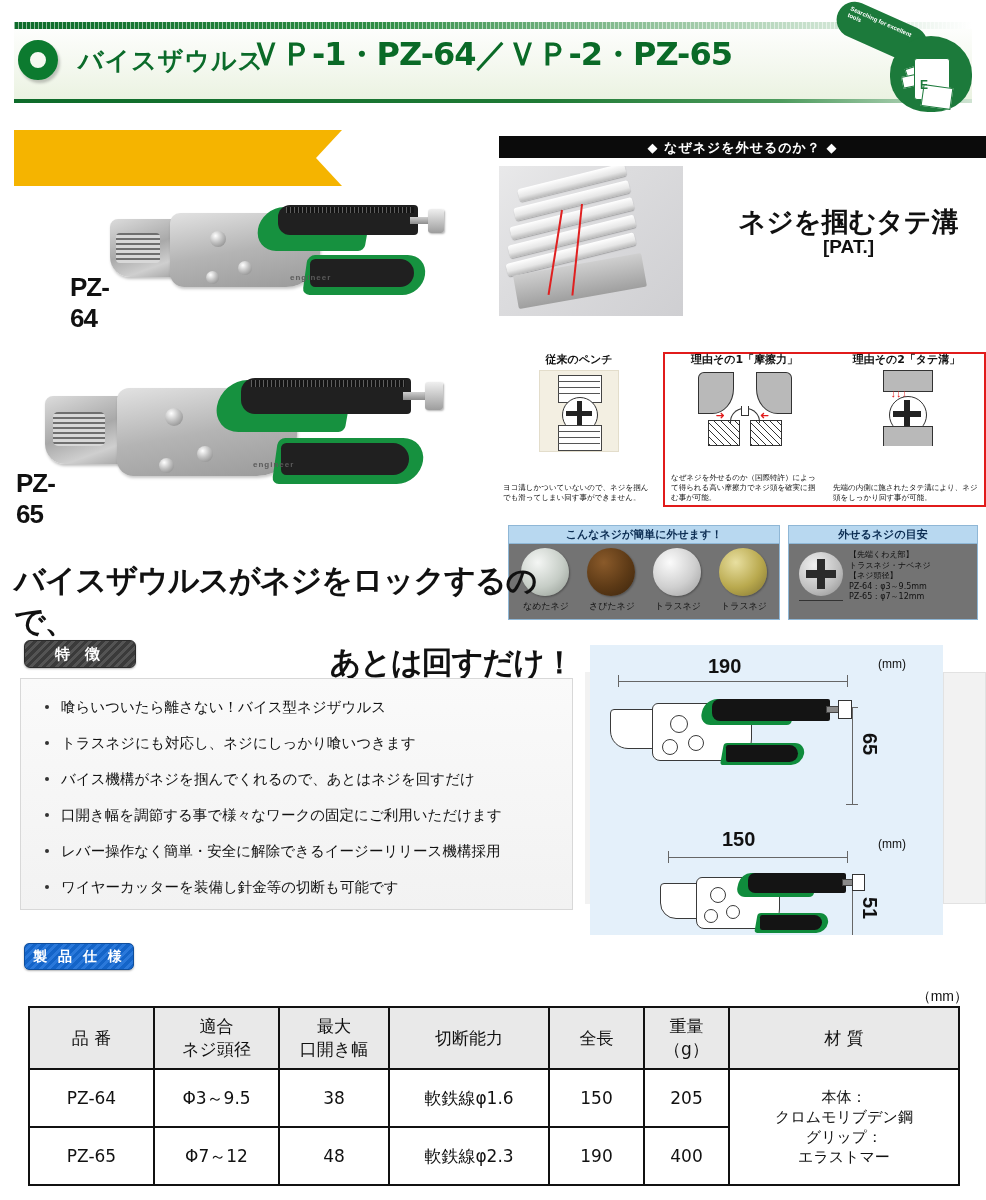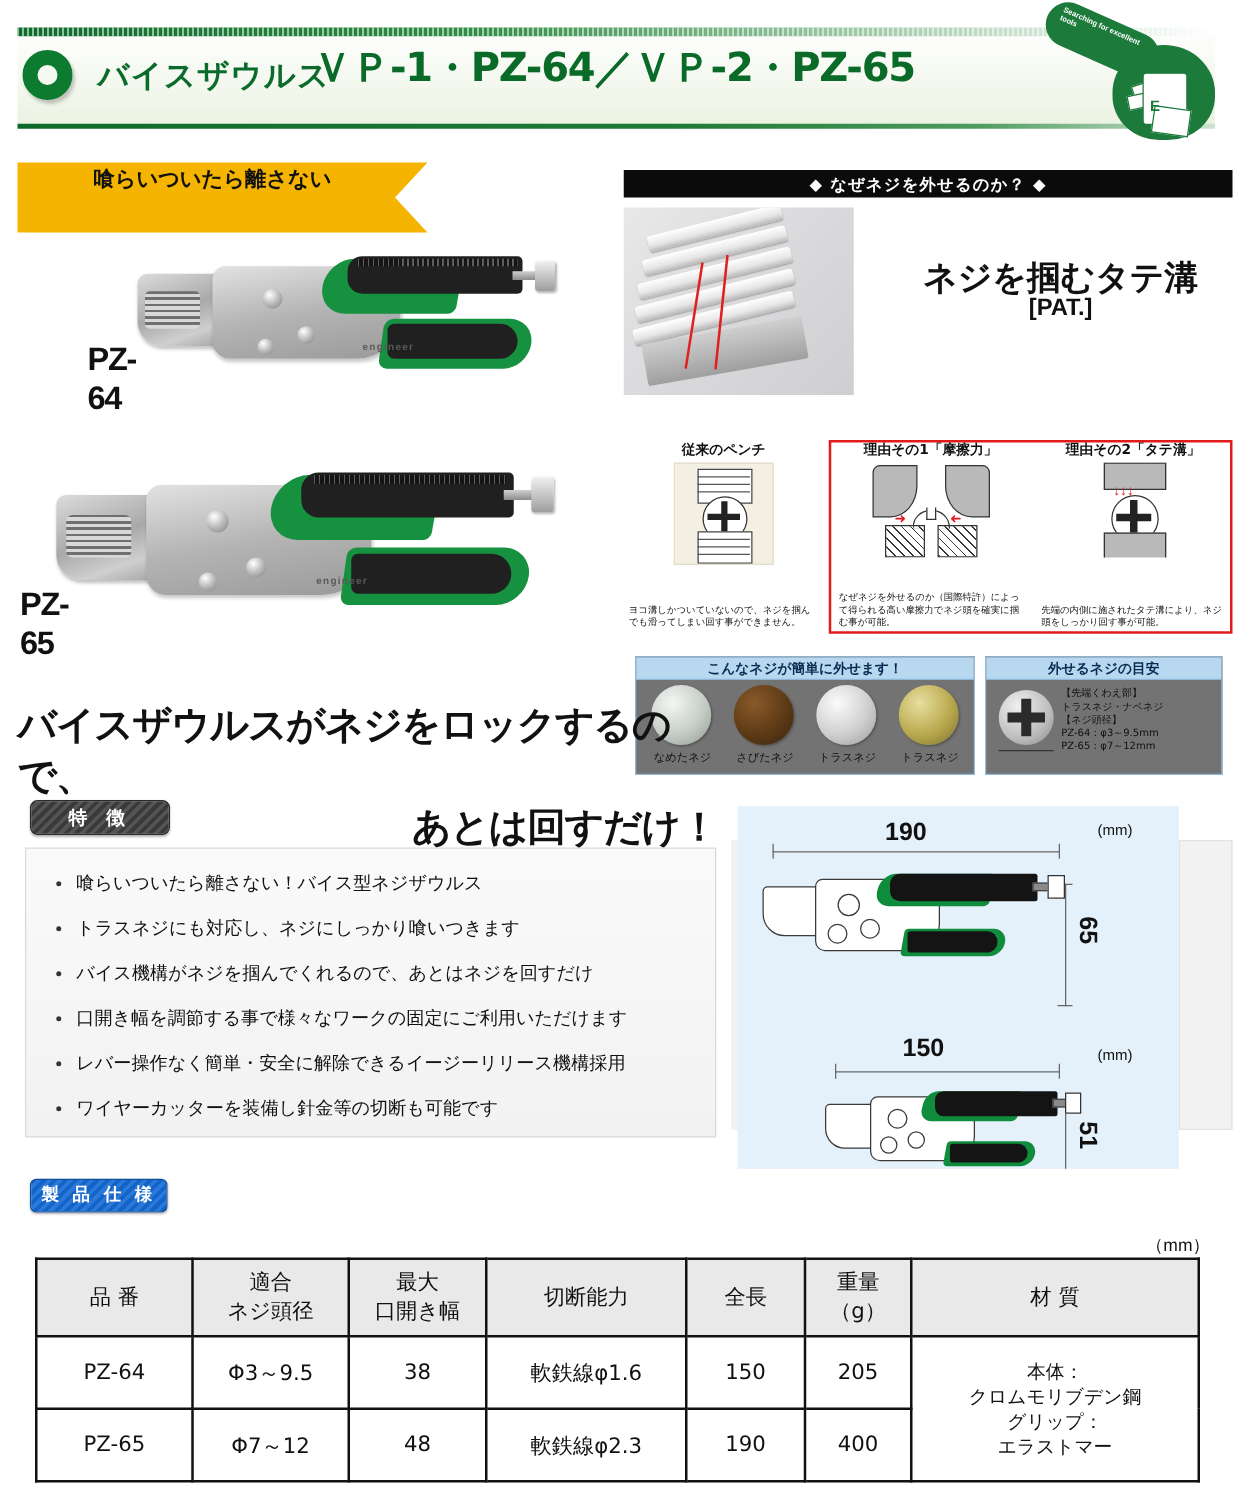--- a/index.html
+++ b/index.html
@@ -202,21 +202,20 @@
         <i style="left:6px;top:12px;width:30px;height:12px;transform:rotate(-18deg);"></i>
         <i style="left:2px;top:22px;width:26px;height:10px;transform:rotate(-12deg);"></i>
         <i style="left:14px;top:6px;width:34px;height:40px;border-radius:3px;"></i>
         <i style="left:22px;top:34px;width:28px;height:20px;transform:rotate(8deg);"></i>
       </div>
       <div class="badge-e">E</div>
     </div>
   </div>
 
   <div class="yb">
-    <div class="yb-sub">喰らいついたら離さない</div>
   </div>
 
   <div class="prod">
     <div class="plier" style="left:110px;top:195px;width:340px;height:120px;">
       <div class="jaw" style="left:0px;top:24px;width:92px;height:58px;"></div>
       <div class="teeth" style="left:6px;top:38px;width:44px;height:30px;border-radius:4px;"></div>
       <div class="body" style="left:60px;top:18px;width:150px;height:74px;border-radius:10px 28px 34px 14px;"></div>
       <div class="rivet" style="left:100px;top:36px;width:16px;height:16px;"></div>
       <div class="rivet" style="left:128px;top:66px;width:14px;height:14px;"></div>
       <div class="rivet" style="left:96px;top:76px;width:13px;height:13px;"></div>

